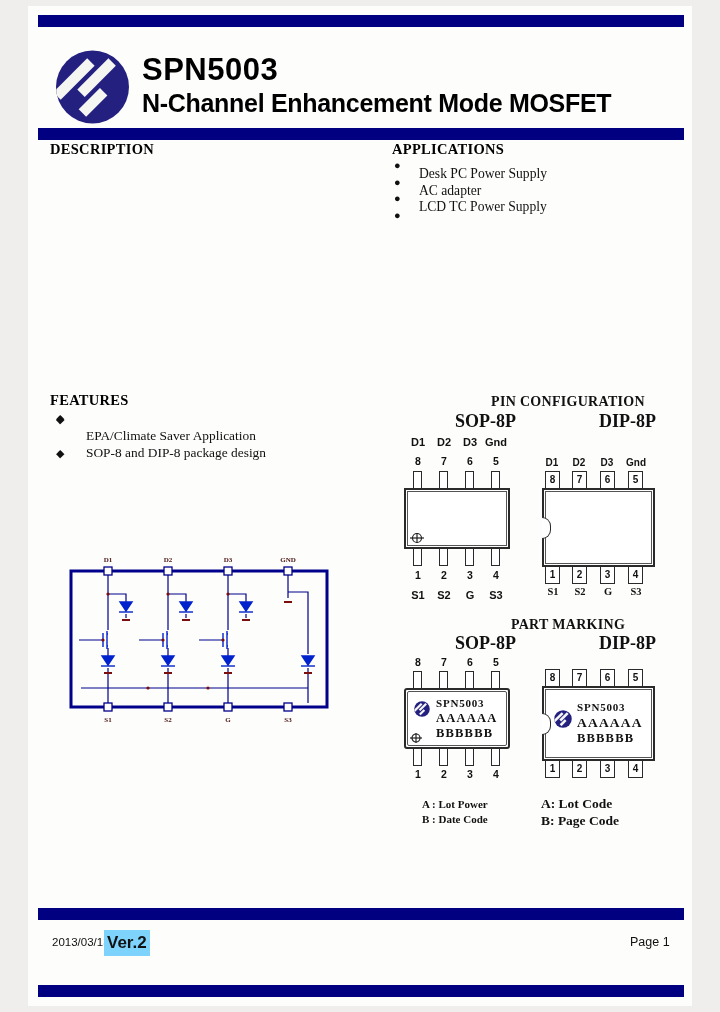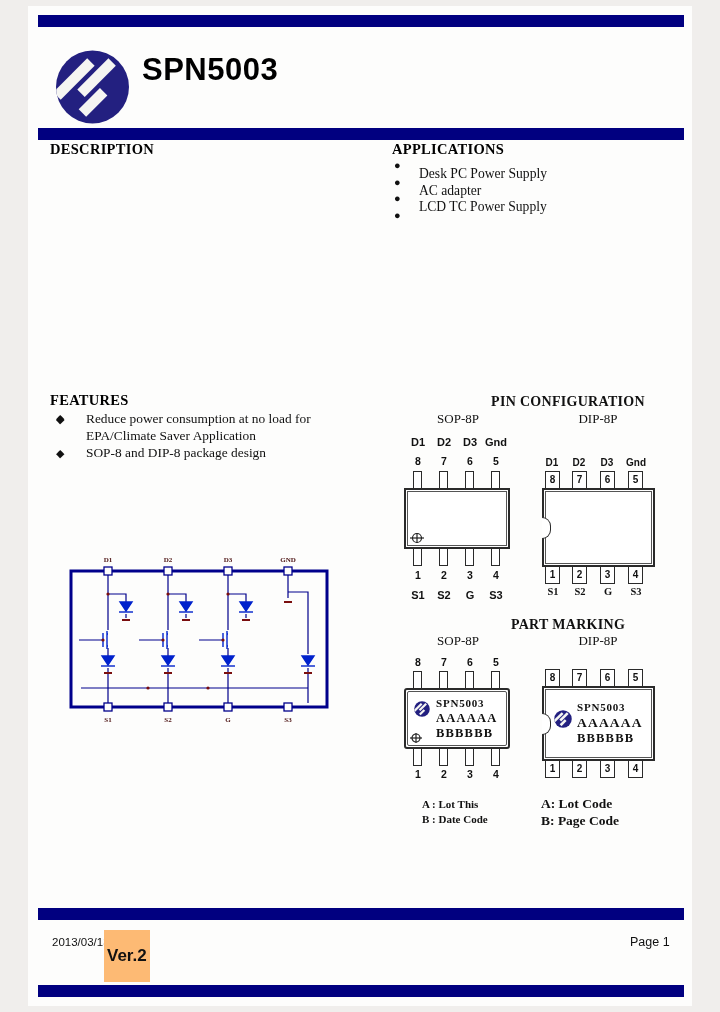--- a/index.html
+++ b/index.html
@@ -33,21 +33,21 @@
   .app-label{position:absolute;left:27px;top:8px;}
   
   .feat-head{position:absolute;left:22px;top:386px;}
   .features{position:absolute;left:22px;top:404px;width:330px;font-size:13.4px;}
   .feat-item{position:relative;padding-left:36px;margin-bottom:1px;line-height:16.5px;}
   .feat-bullet{position:absolute;left:6px;top:0;font-size:11px;}
   sub{font-size:8.5px;}
   
   .col-title{position:absolute;left:410px;width:260px;text-align:center;font-weight:bold;
              font-size:14px;letter-spacing:0.3px;}
-  .pkg-label{position:absolute;width:116px;text-align:center;font-weight:normal;font-size:13px;}
+  .pkg-label{position:absolute;width:116px;text-align:right;font-weight:bold;font-size:18px;}
   .pkg{position:absolute;width:116px;}
   .pin-name{position:absolute;width:26px;text-align:center;font-family:"Liberation Sans",sans-serif;
             font-weight:bold;font-size:11px;}
   .pin-num{position:absolute;width:26px;text-align:center;font-family:"Liberation Sans",sans-serif;
            font-weight:bold;font-size:10.5px;}
   .lead{position:absolute;width:9px;height:18px;border:1.5px solid #2a2a2a;background:#fff;box-sizing:border-box;}
   .dipbox{position:absolute;width:15px;height:18px;border:1.5px solid #2a2a2a;background:#fff;
           box-sizing:border-box;text-align:center;font-family:"Liberation Sans",sans-serif;
           font-weight:bold;font-size:10px;line-height:15px;}
   .body-sop{position:absolute;border:2px solid #2a2a2a;background:#fff;box-sizing:border-box;}
@@ -55,21 +55,21 @@
   .body-inner{position:absolute;left:1px;top:1px;right:1px;bottom:1px;border:1px solid #555;}
   .notch{position:absolute;width:9px;height:22px;border:1.5px solid #2a2a2a;border-left:none;
          border-radius:0 11px 11px 0;background:#fff;box-sizing:border-box;}
   .mark-line{position:absolute;font-weight:bold;letter-spacing:0.8px;font-size:11px;}
   .mark-aa{font-size:12.5px;letter-spacing:1.2px;}
   .legend{position:absolute;font-weight:bold;line-height:15px;}
   .s-label-small{position:absolute;width:26px;text-align:center;font-weight:bold;font-size:10.5px;}
   
   .foot-date{position:absolute;left:24px;top:930px;font-family:"Liberation Sans",sans-serif;font-size:11.5px;}
   .foot-ver{position:absolute;left:76px;top:924px;font-family:"Liberation Sans",sans-serif;
-            font-weight:bold;font-size:17px;background:#fdba74;padding:16px 3px;}
+            font-weight:bold;font-size:17px;background:#7dd3fc;padding:3px 3px;}
   .foot-page{position:absolute;left:574px;top:929px;font-family:"Liberation Sans",sans-serif;font-size:12.5px;margin-left:28px;}
 </style>
 </head>
 <body>
 
 <div class="page">
 
   <div class="bar" style="top:9px;"></div>
 
   <div class="logo">
@@ -82,20 +82,21 @@
       <circle cx="37.5" cy="37" r="36.5" fill="#232080"></circle>
       <g clip-path="url(#lc)" transform="rotate(-45 37.5 37)">
         <rect x="6" y="13" width="48" height="10.5" fill="#f5f5f2"></rect>
         <rect x="25" y="28" width="44" height="10.5" fill="#f5f5f2"></rect>
         <rect x="12" y="43" width="30" height="10.5" fill="#f5f5f2"></rect>
       </g>
     </svg>
   </div>
 
   <div class="title">SPN5003</div>
+  <div class="subtitle">N-Channel Enhancement Mode MOSFET</div>
   <div class="bar" style="top:122px;"></div>
 
   <div class="h-serif desc-head">DESCRIPTION</div>
 
   <div class="h-serif apps-head">APPLICATIONS</div>
   <div class="apps-list">
     <div class="app-item">
       <span class="app-bullet">●</span>
       <span class="app-label">Desk PC Power Supply</span>
     </div>
@@ -113,21 +114,21 @@
     </div>
   </div>
 
   <div class="h-serif feat-head">FEATURES</div>
   <div class="features">
     <div class="feat-item">
       <span class="feat-bullet">◆</span>
     </div>
     <div class="feat-item">
       <span class="feat-bullet">◆</span>
-      <span><span>Reduce power consumption at no load for</span><br><span>EPA/Climate Saver Application</span></span>
+      <span><br><span>EPA/Climate Saver Application</span></span>
     </div>
     <div class="feat-item">
       <span class="feat-bullet">◆</span>
       <span>SOP-8 and DIP-8 package design</span>
     </div>
   </div>
 
   <div class="col-title" style="top:388px;">PIN CONFIGURATION</div>
   <div class="pkg-label" style="left:372px;top:405px;">SOP-8P</div>
   <div class="pkg-label" style="left:512px;top:405px;">DIP-8P</div>
@@ -309,21 +310,21 @@
     <div class="lead" style="left:13px;top:92px;"></div>
     <div class="lead" style="left:39px;top:92px;"></div>
     <div class="lead" style="left:65px;top:92px;"></div>
     <div class="lead" style="left:91px;top:92px;"></div>
     <span class="pin-num" style="left:5px;top:112px;">1</span>
     <span class="pin-num" style="left:31px;top:112px;">2</span>
     <span class="pin-num" style="left:57px;top:112px;">3</span>
     <span class="pin-num" style="left:83px;top:112px;">4</span>
   </div>
   <div class="legend" style="left:394px;top:791px;font-size:11px;">
-    <div>A : Lot  This</div>
+    <div>A : Lot  Power</div>
     <div>B : Date Code</div>
   </div>
 
   <div class="pkg" style="left:512px;top:650px;width:120px;height:135px;">
     <div class="dipbox" style="left:5px;top:13px;">8</div>
     <div class="dipbox" style="left:32px;top:13px;">7</div>
     <div class="dipbox" style="left:60px;top:13px;">6</div>
     <div class="dipbox" style="left:88px;top:13px;">5</div>
     <div class="body-dip" style="left:2px;top:30px;width:113px;height:75px;">
       <div class="body-inner"></div>

